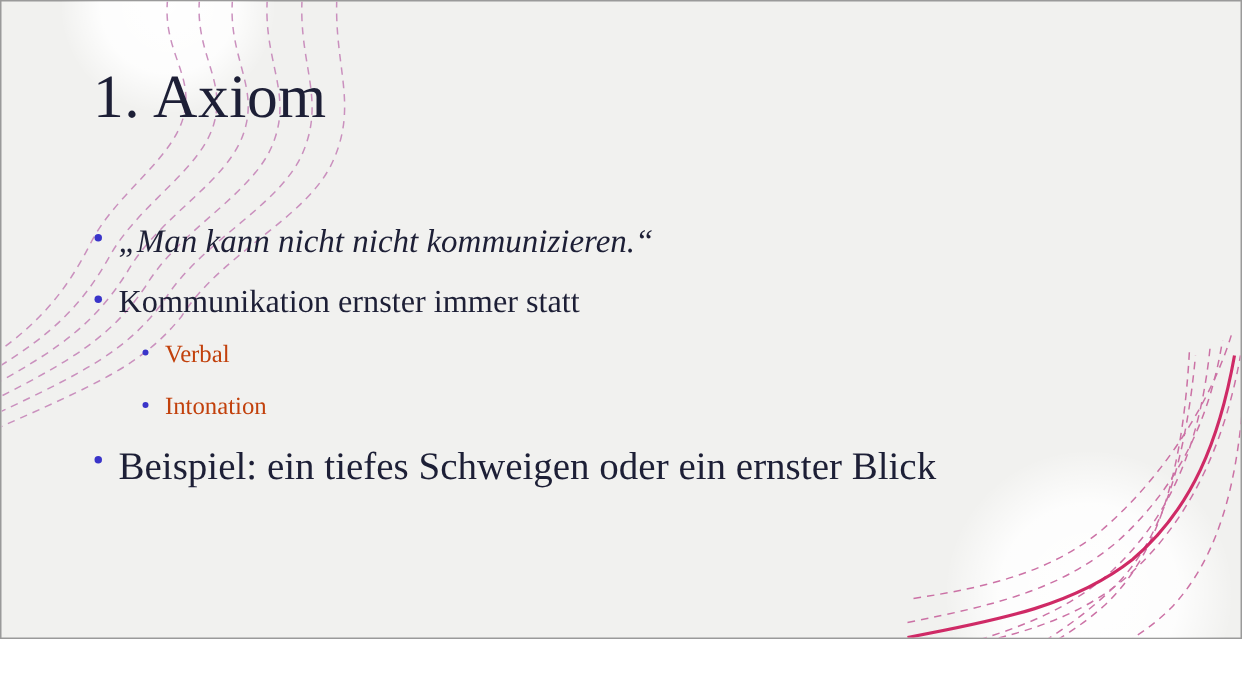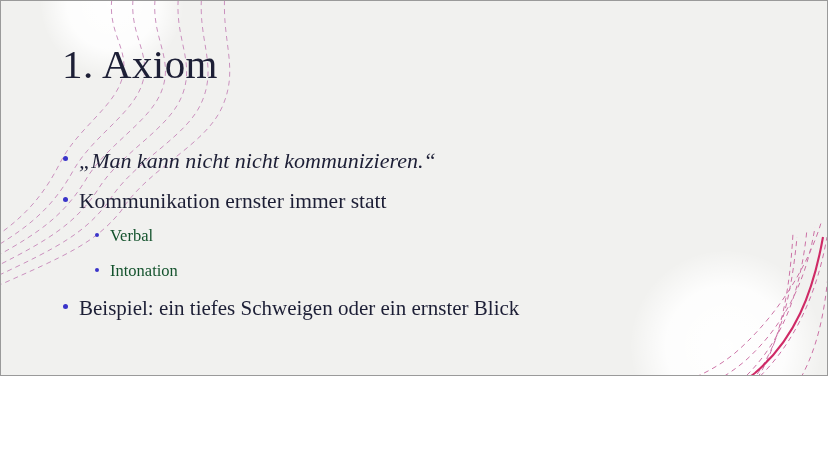--- a/index.html
+++ b/index.html
@@ -3,21 +3,21 @@
 <meta charset="utf-8">
 <style>
   html, body {
     margin: 0;
     padding: 0;
     background: #ffffff;
   }
   #slide {
     position: relative;
     width: 828px;
-    height: 376px;
+    height: 426px;
     background: #f1f1ef;
     overflow: hidden;
     box-sizing: border-box;
     border: 1px solid #9a9a9a;
     font-family: "Liberation Serif", "DejaVu Serif", serif;
   }
 
   
   .decor {
     position: absolute;
@@ -79,30 +79,30 @@
     background: #3a34c9;
   }
   .lvl1.quote {
     font-style: italic;
     font-size: 22px;
     margin-bottom: 13px;
     margin-top: 20px;
   }
   .lvl1.last {
     margin-top: 14px;
-    font-size: 21px;
+    font-size: 26px;
   }
   .sub-list {
     margin: 6px 0 4px 0;
   }
   .lvl2 {
     position: relative;
     padding-left: 20px;
     margin-left: 28px;
-    color: #14532d;
+    color: #c2410c;
     font-size: 16.5px;
     line-height: 1.2;
     margin-bottom: 15px;
   }
   .lvl2 .dot {
     position: absolute;
     left: 5px;
     top: 7px;
     width: 4px;
     height: 4px;

